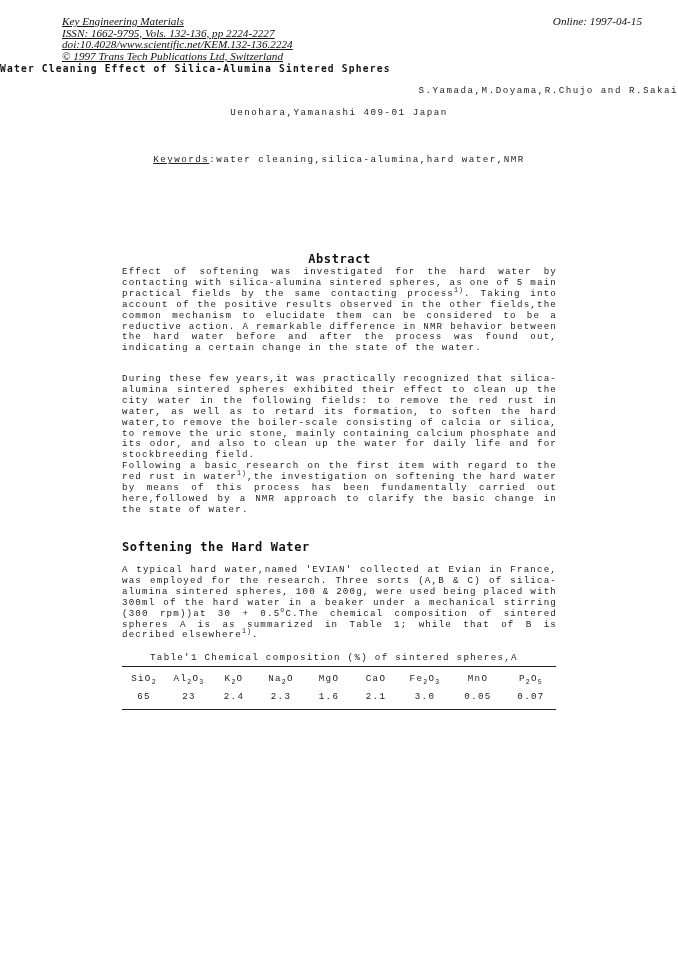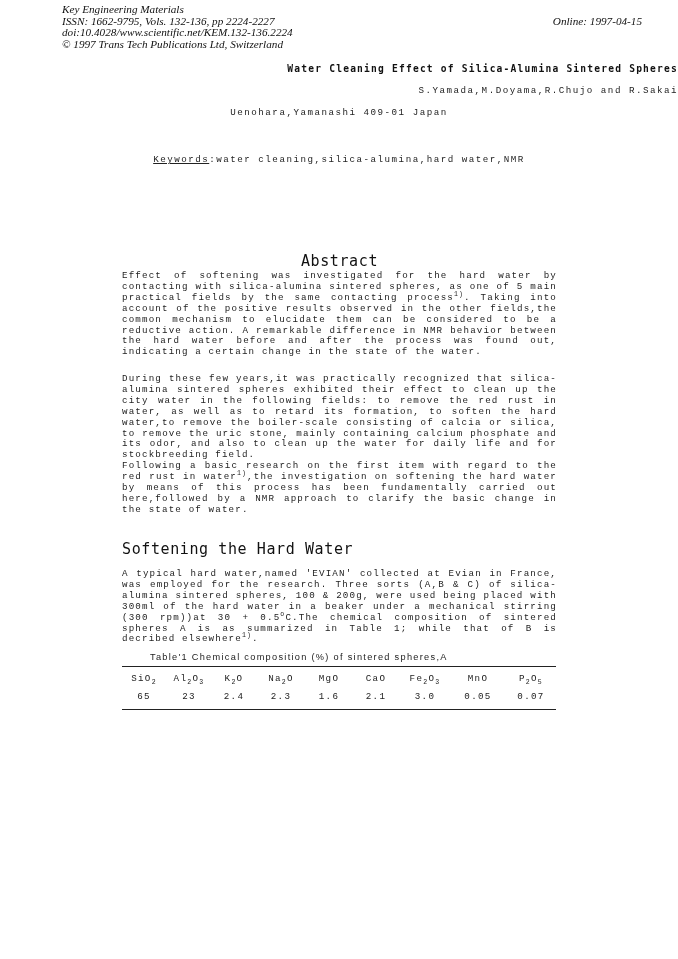--- a/index.html
+++ b/index.html
@@ -1,32 +1,32 @@
 <!DOCTYPE html>
 <html><head>
 <meta charset="utf-8">
 <style>
   html, body { margin:0; padding:0; background:#ffffff; }
   body { width:678px; height:959px; position:relative; overflow:hidden; color:#111; }
   .meta { position:absolute; font-family:"Liberation Serif", serif; font-style:italic; font-size:11.2px; line-height:11.6px; color:#111; }
-  .meta-left { left:62px; top:4px; }
+  .meta-left { left:62px; top:16px;text-decoration:underline; }
   .meta-right { right:36px; top:16px; }
-  .title { position:absolute; left:0; width:678px; top:63px; text-align:right; font-family:"DejaVu Sans Mono", monospace; font-weight:bold; font-size:9.6px; letter-spacing:1.2px; color:#111; }
+  .title { position:absolute; left:0; width:678px; top:63px; text-align:left; font-family:"DejaVu Sans Mono", monospace; font-weight:bold; font-size:9.6px; letter-spacing:1.2px; color:#111; }
   .centered { position:absolute; left:0; width:678px; text-align:center; font-family:"Liberation Mono", monospace; font-size:9.2px; letter-spacing:1.5px; color:#222; line-height:11.5px; }
   .authors { top:85px;text-align:right; }
   .affil { top:107px; }
   .keywords { top:154px; }
   .keywords .kw-label { text-decoration:underline; }
   .body-col { position:absolute; left:122px; width:435px; font-family:"Liberation Mono", monospace; font-size:9.2px; color:#222; }
   .para { text-align:justify; text-align-last:left; line-height:10.9px; letter-spacing:1.15px; margin:0; }
-  .heading { font-family:"DejaVu Sans Mono", monospace; font-weight:normal; font-size:15px; letter-spacing:0.6px; color:#111; }
+  .heading { font-family:"DejaVu Sans Mono", monospace; font-weight:bold; font-size:12px; letter-spacing:0.6px; color:#111; }
   .abstract-title { text-align:center; margin:0 0 1px 0; }
   sup { font-size:6.5px; vertical-align:super; line-height:0; }
   sub { font-size:6.5px; vertical-align:sub; line-height:0; }
-  .table-caption { position:absolute; left:150px; top:652px; font-family:Liberation Sans, sans-serif; font-size:9.2px; letter-spacing:1.3px; color:#222; }
+  .table-caption { position:absolute; left:150px; top:652px; font-family:Liberation Mono, monospace; font-size:9.2px; letter-spacing:1.3px; color:#222; }
   .tbl { position:absolute; left:122px; top:666px; width:434px; border-top:1.5px solid #222; border-bottom:1.5px solid #222; }
   .tbl-row { display:flex; font-family:"Liberation Mono", monospace; font-size:9.2px; letter-spacing:1.3px; color:#222; }
   .tbl-row.head { padding-top:6px; height:18px; }
   .tbl-row.vals { height:18px; }
   .tbl-cell { text-align:center; }
 </style>
 </head>
 <body>
 
 <div class="meta meta-left">

